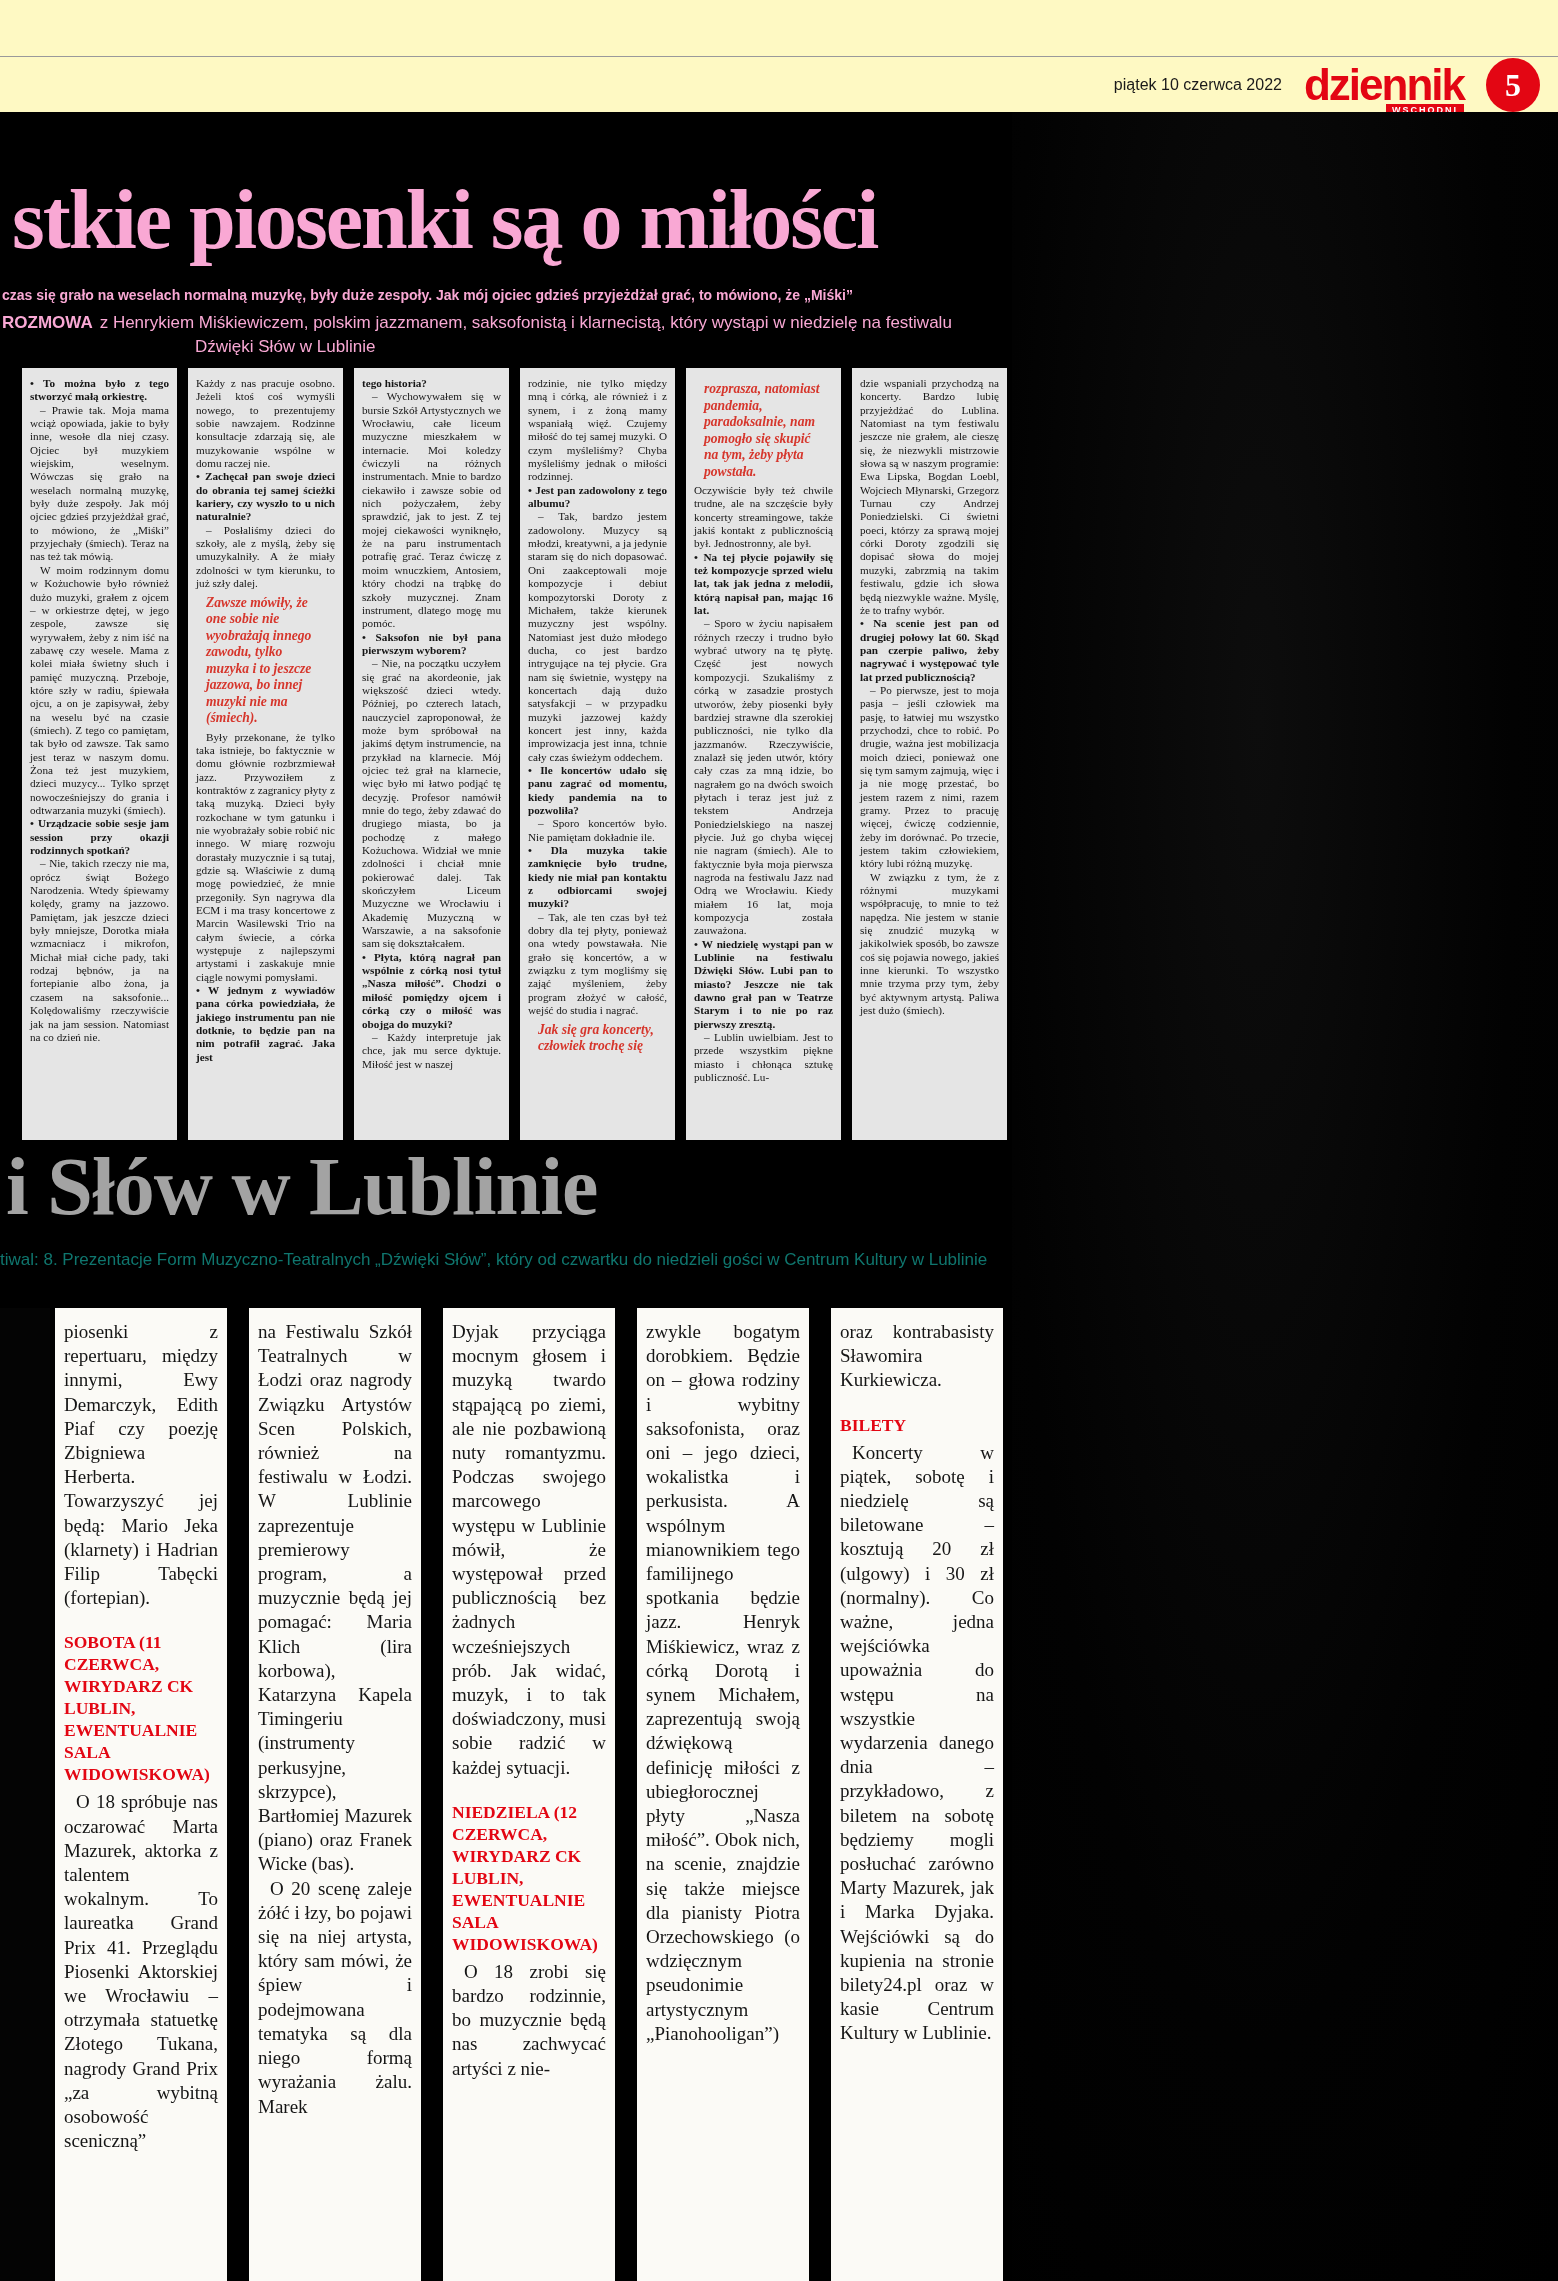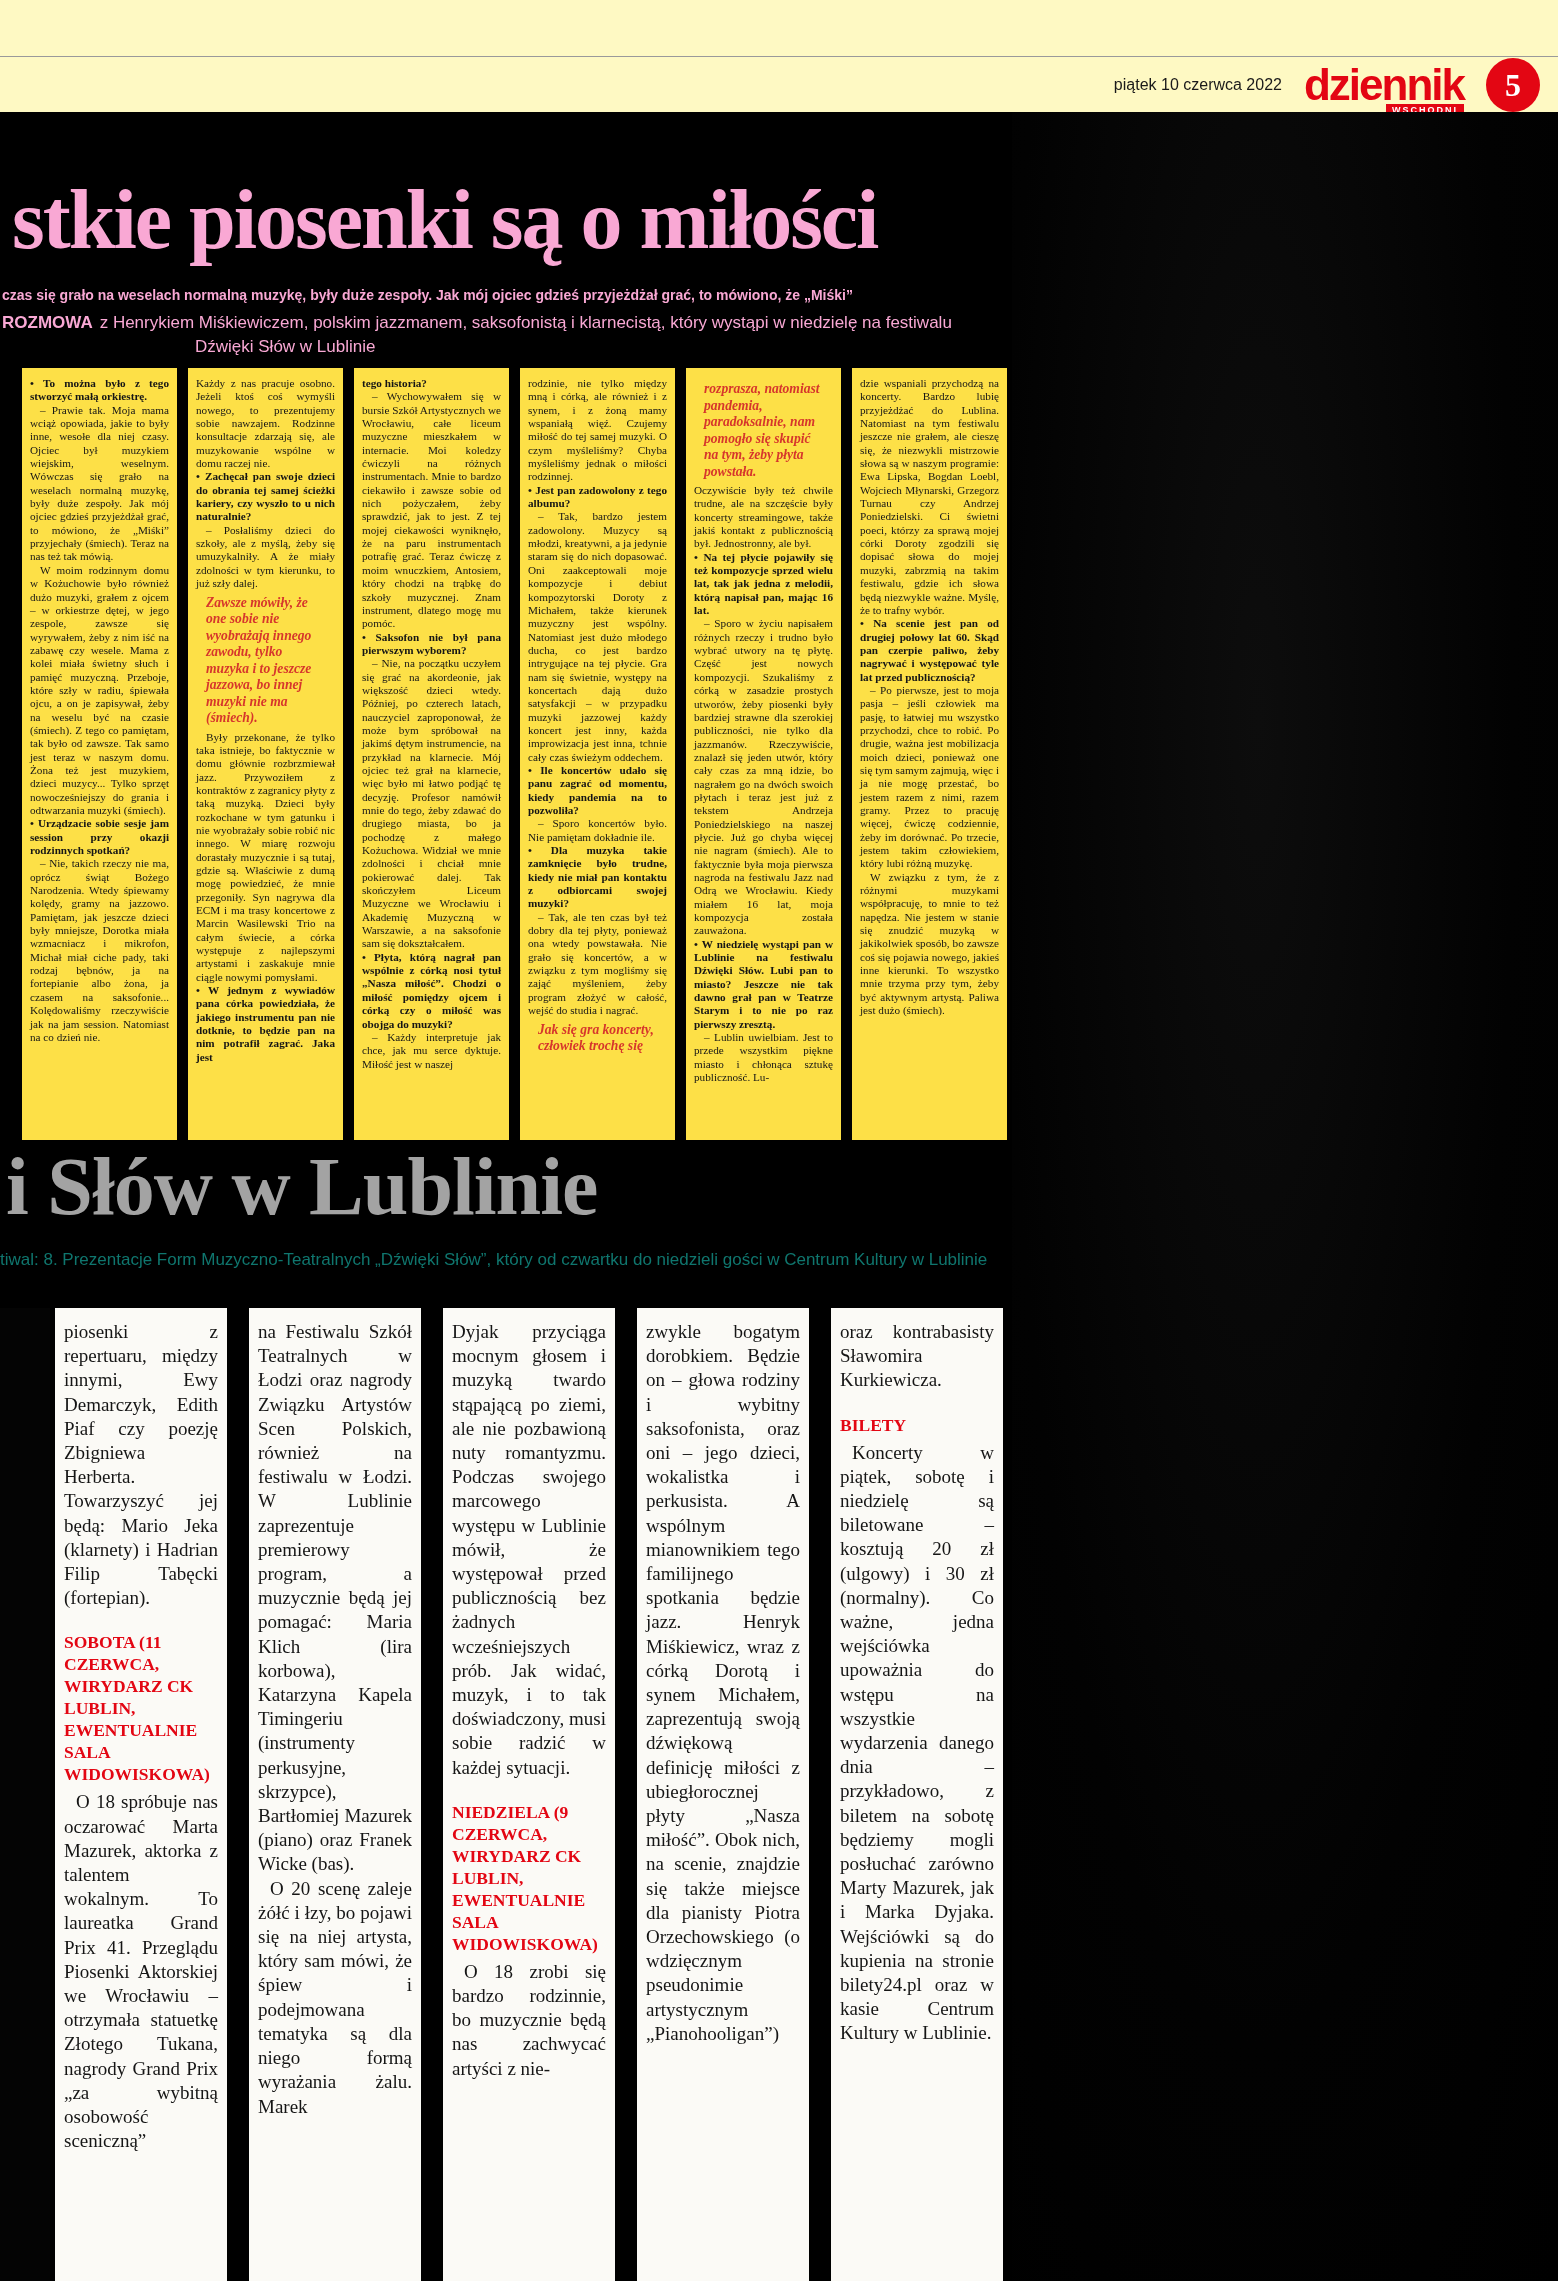--- a/index.html
+++ b/index.html
@@ -29,21 +29,21 @@
   .headline{margin:66px 0 0 12px;font-size:84px;font-weight:bold;line-height:1;
     letter-spacing:-2px;white-space:nowrap;}
   .lead{margin:24px 0 0 2px;font-family:"Liberation Sans",sans-serif;font-size:14px;
     font-weight:bold;line-height:1.3;white-space:nowrap;}
   .kicker{margin:8px 0 0 2px;font-family:"Liberation Sans",sans-serif;font-size:17px;
     line-height:1.25;white-space:nowrap;}
   .kicker-label{font-weight:bold;margin-right:7px;}
   .kicker2{margin:3px 0 0 195px;}
   
   .article-cols{position:absolute;left:22px;top:368px;display:flex;gap:11px;}
-  .acol{width:155px;height:772px;background:#fde047;padding:9px 8px;box-sizing:border-box;
+  .acol{width:155px;height:772px;background:#e5e5e5;padding:9px 8px;box-sizing:border-box;
     overflow:hidden;font-size:11.2px;line-height:13.35px;}
   .seg{margin:0;text-align:justify;}
   .acol .seg-q,.acol .seg-qc{font-weight:bold;}
   .acol .seg-a,.acol .seg-t{text-indent:10px;}
   .acol .seg-quote{color:var(--quote-red);font-weight:bold;font-style:italic;
     font-size:13.6px;line-height:16.5px;text-align:left;text-indent:0;margin:4px 10px;}
   
   .band-headline{position:absolute;left:6px;top:1146px;margin:0;color:#a3a3a3;font-size:82px;
     font-weight:bold;letter-spacing:-1px;line-height:1;white-space:nowrap;}
   .band-subhead{position:absolute;left:0;top:1250px;margin:0;width:1040px;color:#0f766e;
@@ -144,21 +144,21 @@
       <p class="seg seg-tc">piosenki z repertuaru, między innymi, Ewy Demarczyk, Edith Piaf czy poezję Zbigniewa Herberta. Towarzyszyć jej będą: Mario Jeka (klarnety) i Hadrian Filip Tabęcki (fortepian).</p>
       <p class="seg seg-rh">SOBOTA (11 CZERWCA, WIRYDARZ CK LUBLIN, EWENTUALNIE SALA WIDOWISKOWA)</p>
       <p class="seg seg-t">O 18 spróbuje nas oczarować Marta Mazurek, aktorka z talentem wokalnym. To laureatka Grand Prix 41. Przeglądu Piosenki Aktorskiej we Wrocławiu – otrzymała statuetkę Złotego Tukana, nagrody Grand Prix „za wybitną osobowość sceniczną”</p>
     </div>
   <div class="bcol">
       <p class="seg seg-tc">na Festiwalu Szkół Teatralnych w Łodzi oraz nagrody Związku Artystów Scen Polskich, również na festiwalu w Łodzi. W Lublinie zaprezentuje premierowy program, a muzycznie będą jej pomagać: Maria Klich (lira korbowa), Katarzyna Kapela Timingeriu (instrumenty perkusyjne, skrzypce), Bartłomiej Mazurek (piano) oraz Franek Wicke (bas).</p>
       <p class="seg seg-t">O 20 scenę zaleje żółć i łzy, bo pojawi się na niej artysta, który sam mówi, że śpiew i podejmowana tematyka są dla niego formą wyrażania żalu. Marek</p>
     </div>
   <div class="bcol">
       <p class="seg seg-tc">Dyjak przyciąga mocnym głosem i muzyką twardo stąpającą po ziemi, ale nie pozbawioną nuty romantyzmu. Podczas swojego marcowego występu w Lublinie mówił, że występował przed publicznością bez żadnych wcześniejszych prób. Jak widać, muzyk, i to tak doświadczony, musi sobie radzić w każdej sytuacji.</p>
-      <p class="seg seg-rh">NIEDZIELA (9 CZERWCA, WIRYDARZ CK LUBLIN, EWENTUALNIE SALA WIDOWISKOWA)</p>
+      <p class="seg seg-rh">NIEDZIELA (12 CZERWCA, WIRYDARZ CK LUBLIN, EWENTUALNIE SALA WIDOWISKOWA)</p>
       <p class="seg seg-t">O 18 zrobi się bardzo rodzinnie, bo muzycznie będą nas zachwycać artyści z nie-</p>
     </div>
   <div class="bcol">
       <p class="seg seg-tc">zwykle bogatym dorobkiem. Będzie on – głowa rodziny i wybitny saksofonista, oraz oni – jego dzieci, wokalistka i perkusista. A wspólnym mianownikiem tego familijnego spotkania będzie jazz. Henryk Miśkiewicz, wraz z córką Dorotą i synem Michałem, zaprezentują swoją dźwiękową definicję miłości z ubiegłorocznej płyty „Nasza miłość”. Obok nich, na scenie, znajdzie się także miejsce dla pianisty Piotra Orzechowskiego (o wdzięcznym pseudonimie artystycznym „Pianohooligan”)</p>
     </div>
   <div class="bcol">
       <p class="seg seg-tc">oraz kontrabasisty Sławomira Kurkiewicza.</p>
       <p class="seg seg-rh">BILETY</p>
       <p class="seg seg-t">Koncerty w piątek, sobotę i niedzielę są biletowane – kosztują 20 zł (ulgowy) i 30 zł (normalny). Co ważne, jedna wejściówka upoważnia do wstępu na wszystkie wydarzenia danego dnia – przykładowo, z biletem na sobotę będziemy mogli posłuchać zarówno Marty Mazurek, jak i Marka Dyjaka. Wejściówki są do kupienia na stronie bilety24.pl oraz w kasie Centrum Kultury w Lublinie.</p>
     </div>

